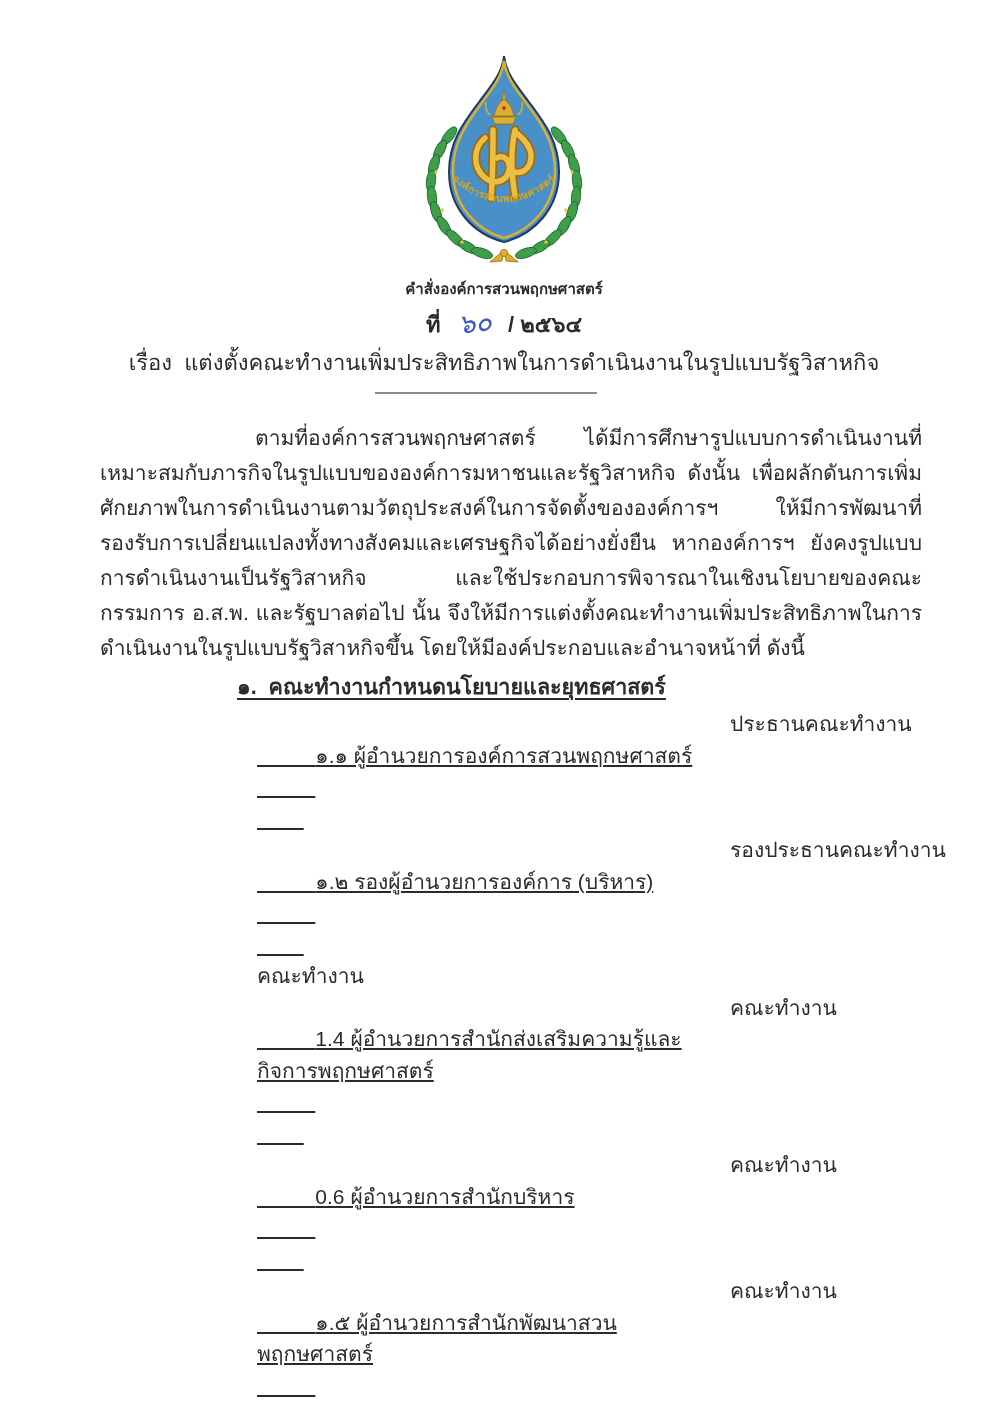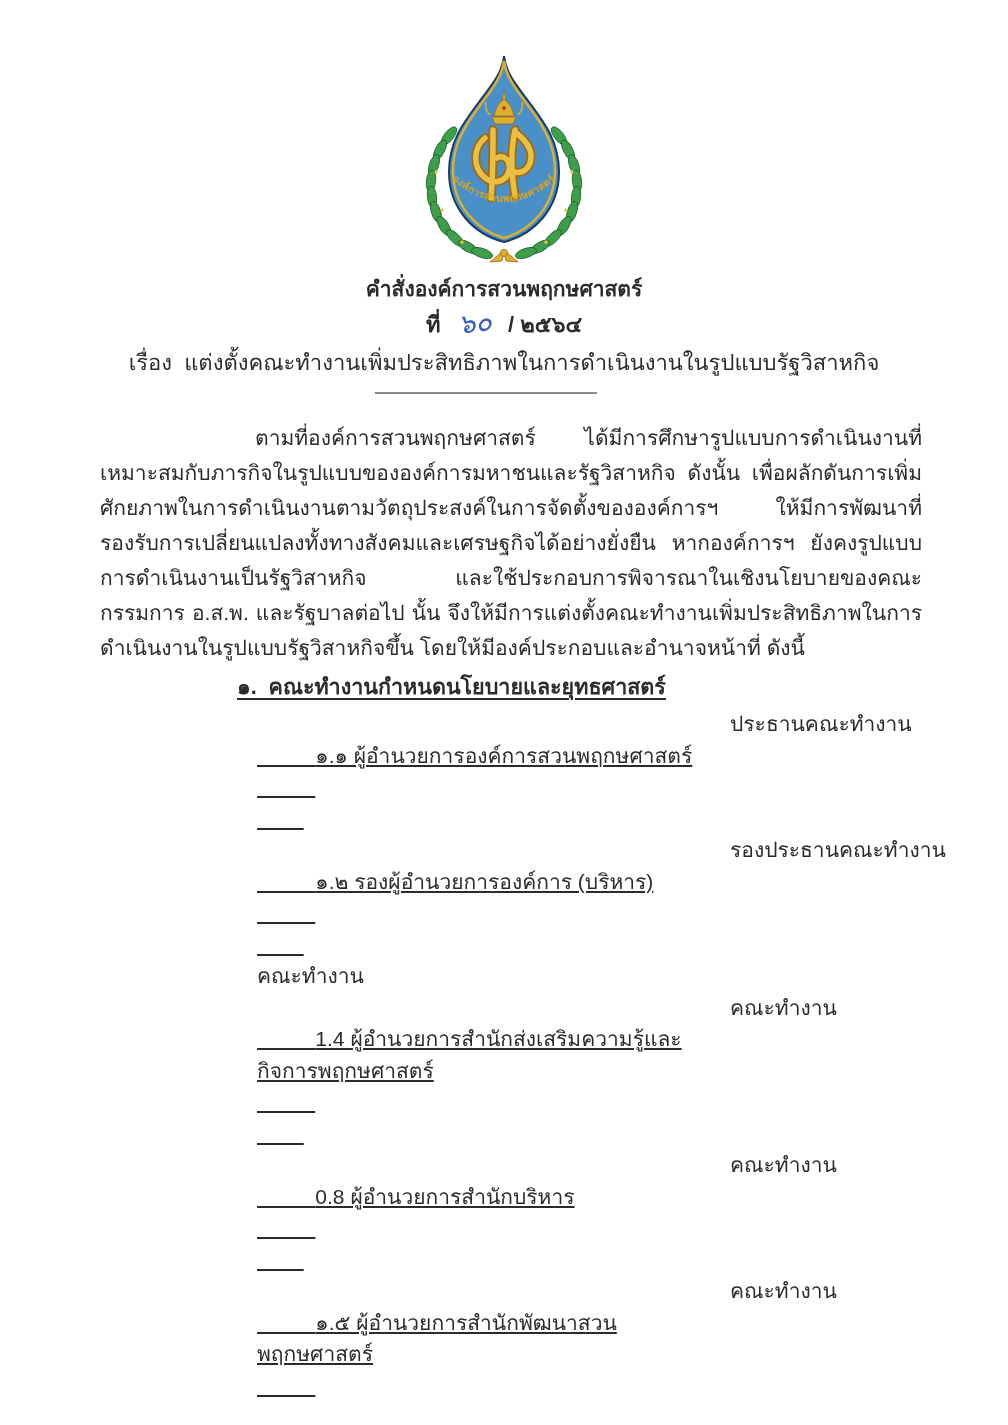--- a/index.html
+++ b/index.html
@@ -11,21 +11,21 @@
     position:relative;
     overflow:hidden;
   }
   .page { width:100%; height:100%; background:#fff; }
 
   
   .logo-wrap { text-align:center; padding-top:50px; line-height:0; }
 
   
   .title1 {
-    text-align:center; font-size:21px; font-weight:bold;
+    text-align:center; font-size:15px; font-weight:bold;
     margin-top:8px; line-height:30px;
   }
   .doc-number {
     text-align:center; font-size:22px; font-weight:bold;
     margin-top:2px; line-height:34px;
   }
   .hand-number {
     display:inline-block;
     color:#3a5cc0; font-size:27px; font-weight:normal; font-style:italic;
     transform:rotate(-7deg); margin:0 16px 0 18px;
@@ -166,21 +166,21 @@
       </div>
       <div class="row">
         <div class="cell-label">
           <span>1.4 ผู้อำนวยการสำนักส่งเสริมความรู้และกิจการพฤกษศาสตร์</span>
           
         </div>
         <div class="cell-role">คณะทำงาน</div>
       </div>
       <div class="row">
         <div class="cell-label">
-          <span>0.8 ผู้อำนวยการสำนักบริหาร</span>
+          <span>0.6 ผู้อำนวยการสำนักบริหาร</span>
           
         </div>
         <div class="cell-role">คณะทำงาน</div>
       </div>
       <div class="row">
         <div class="cell-label">
           <span>๑.๕ ผู้อำนวยการสำนักพัฒนาสวนพฤกษศาสตร์</span>
           
         </div>
         <div class="cell-role">คณะทำงาน</div>

